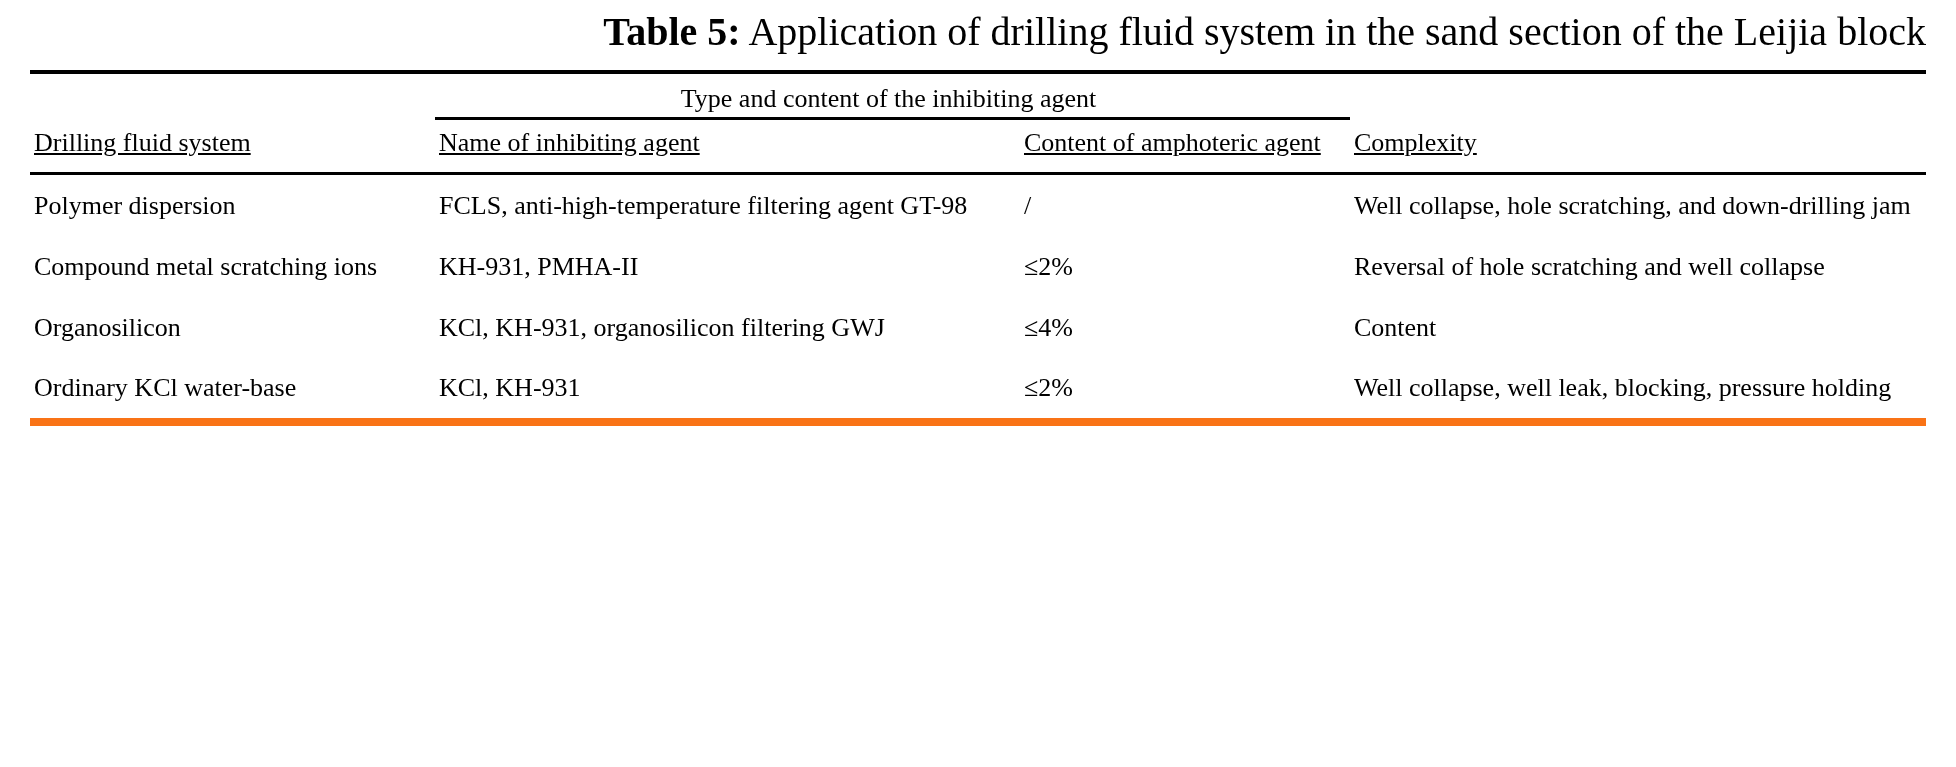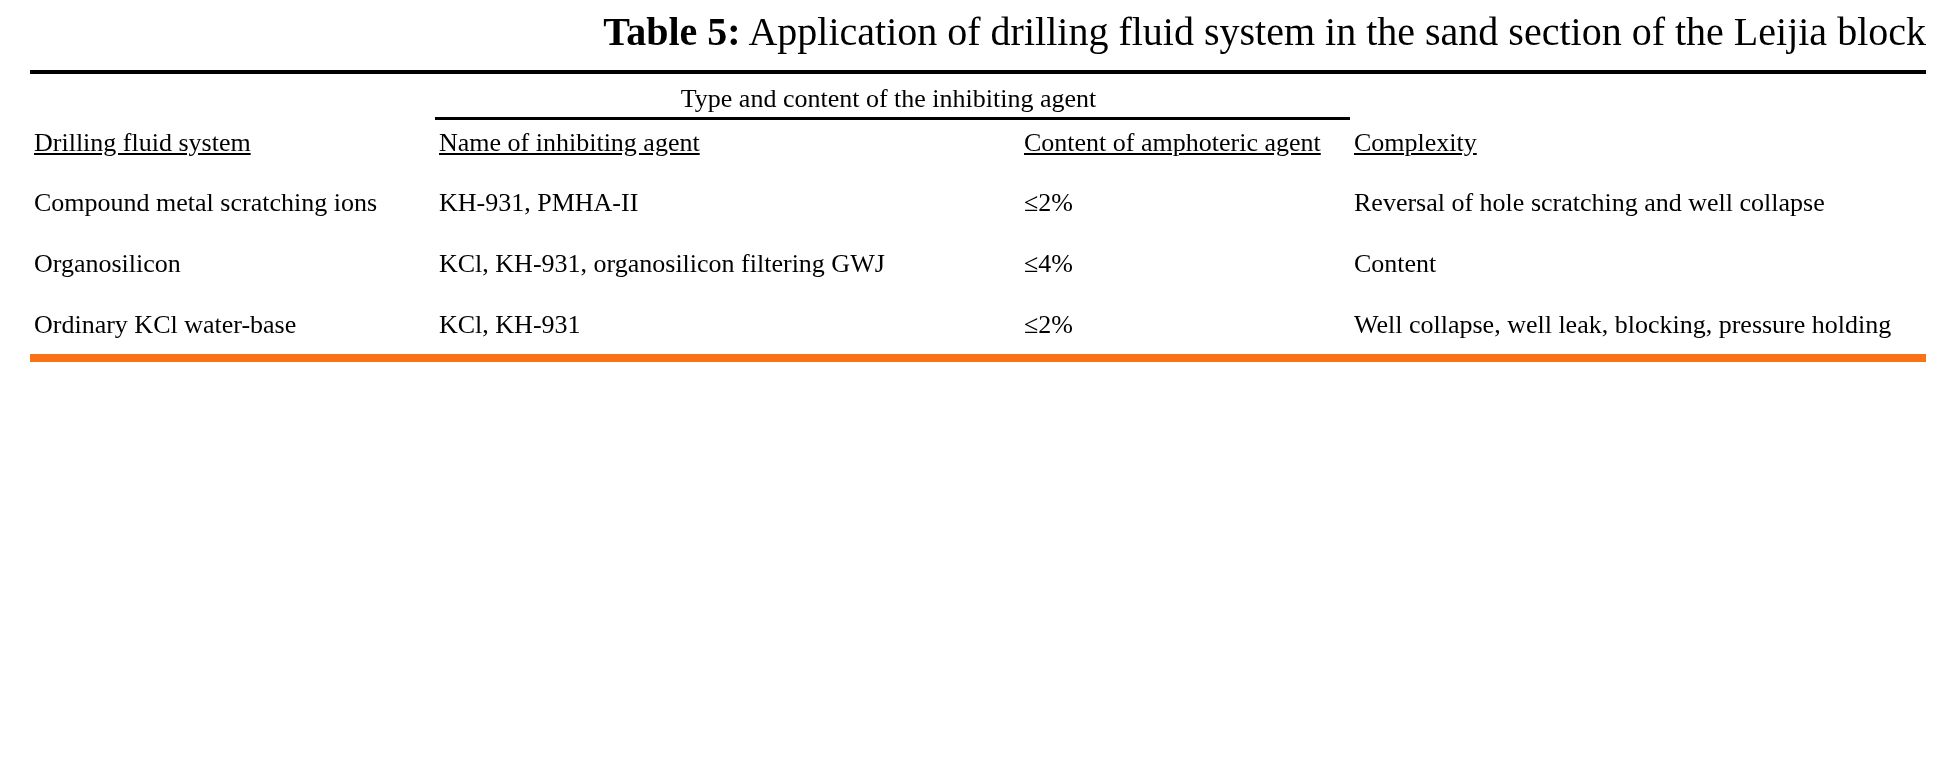--- a/index.html
+++ b/index.html
@@ -109,20 +109,26 @@
         <td class="group-head" colspan="2">Type and content of the inhibiting agent</td>
         <td class="spacer-cell" style="border-top:4px solid #000;"></td>
       </tr>
       <tr class="subhead">
         <td class="sys-label">Drilling fluid system</td>
         <td>Name of inhibiting agent</td>
         <td>Content of amphoteric agent</td>
         <td class="cx-label">Complexity</td>
       </tr>
 
+      <tr class="body-row rule-mid">
+        <td>Polymer dispersion</td>
+        <td>FCLS, anti-high-temperature filtering agent GT-98</td>
+        <td>/</td>
+        <td>Well collapse, hole scratching, and down-drilling jam</td>
+      </tr>
       <tr class="body-row">
         <td>Compound metal scratching ions</td>
         <td>KH-931, PMHA-II</td>
         <td>≤2%</td>
         <td>Reversal of hole scratching and well collapse</td>
       </tr>
       <tr class="body-row">
         <td>Organosilicon</td>
         <td>KCl, KH-931, organosilicon filtering GWJ</td>
         <td>≤4%</td>

